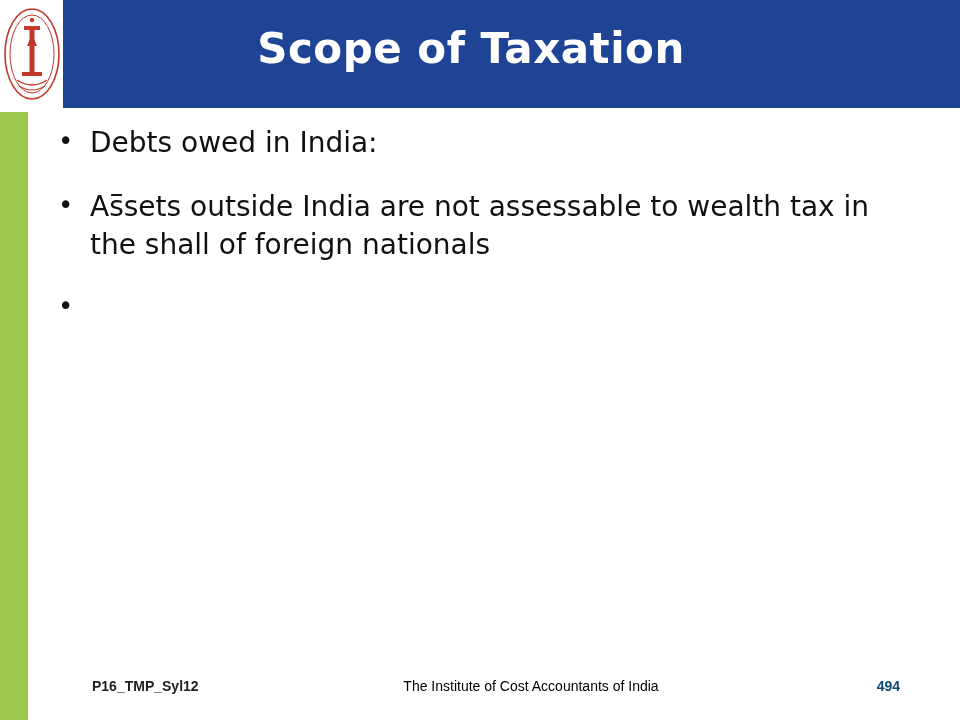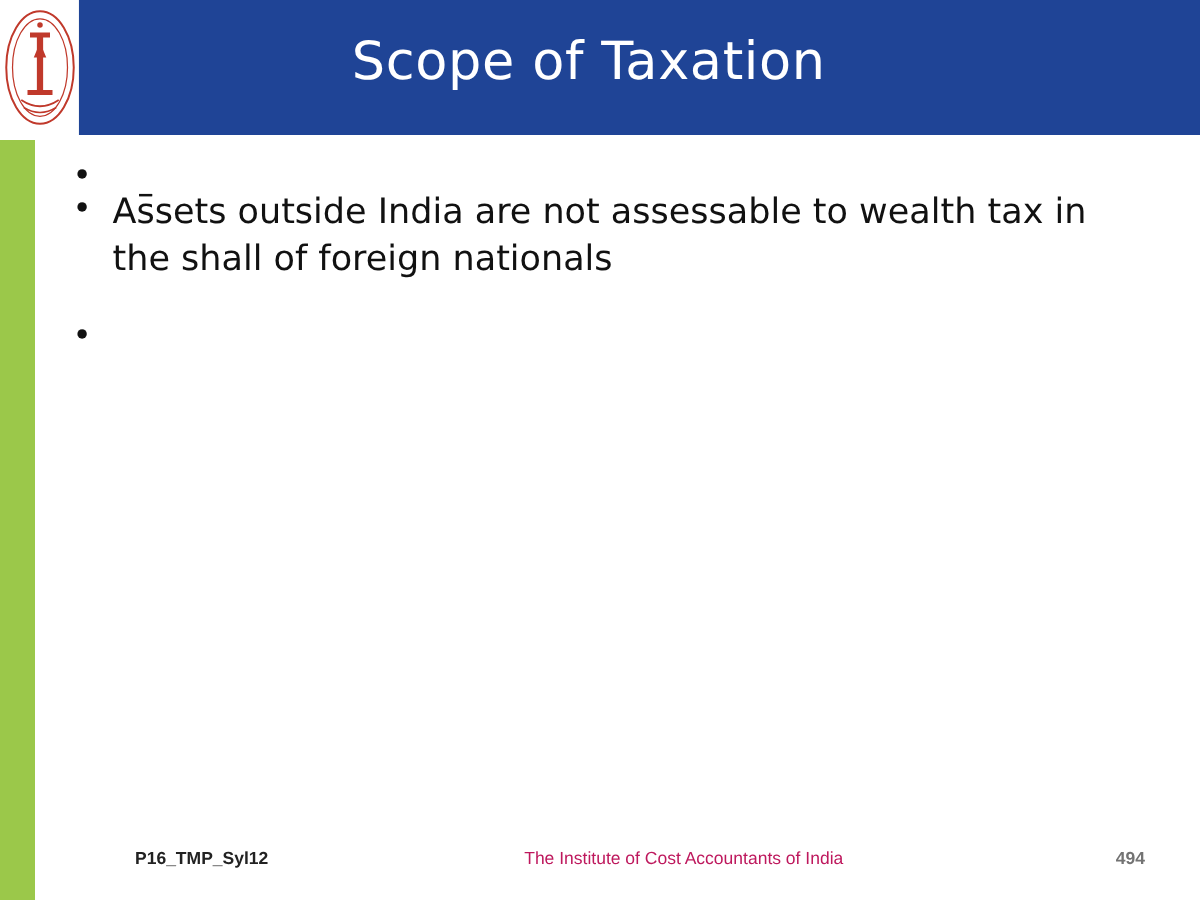--- a/index.html
+++ b/index.html
@@ -30,21 +30,21 @@
     background: #1F4496;
   }
   .slide-title {
     position: absolute;
     left: 63px;
     top: 24px;
     width: 816px;
     text-align: center;
     color: #ffffff;
     font-size: 42px;
-    font-weight: normal;
+    font-weight: bold;
     letter-spacing: 0.5px;
     font-family: "DejaVu Sans", sans-serif;
   }
 
   
   .logo-box {
     position: absolute;
     left: 0;
     top: 0;
     width: 63px;
@@ -103,48 +103,48 @@
     left: 64px;
     top: 0;
     font-size: 26px;
     color: #111111;
   }
   .spacer-sm { height: 12px; }
 
   
   .footer {
     position: absolute;
-    left: 28px;
+    left: 12px;
     top: 672px;
     width: 910px;
     height: 28px;
     display: flex;
     align-items: center;
     font-size: 14px;
     color: #333333;
     font-family: "Liberation Sans", sans-serif;
   }
   .footer-left {
     width: 190px;
     padding-left: 80px;
     font-weight: bold;
     color: #222222;
     white-space: nowrap;
   }
   .footer-center {
     flex: 1;
     text-align: center;
-    color: #be185d;
+    color: #000000;
   }
   .footer-right {
     width: 120px;
     text-align: right;
     padding-right: 22px;
     font-weight: bold;
-    color: #737373;
+    color: #0c4a6e;
   }
 </style>
 </head>
 <body>
 
 <div class="slide">
 
   <div class="header-bar"></div>
 
   <div class="slide-title">Scope of Taxation</div>
@@ -164,20 +164,21 @@
       </svg>
     </span>
   </div>
 
   <div class="green-bar"></div>
 
   <div class="content">
 
     <div class="bullet-l1">
       <span class="marker">•</span>
+      <span>Debts owed in India:</span>
     </div>
 
     <div class="bullet-l2">
       <span class="marker">–</span>
     </div>
 
     <div class="bullet-l2">
       <span class="marker">–</span>
     </div>
 

